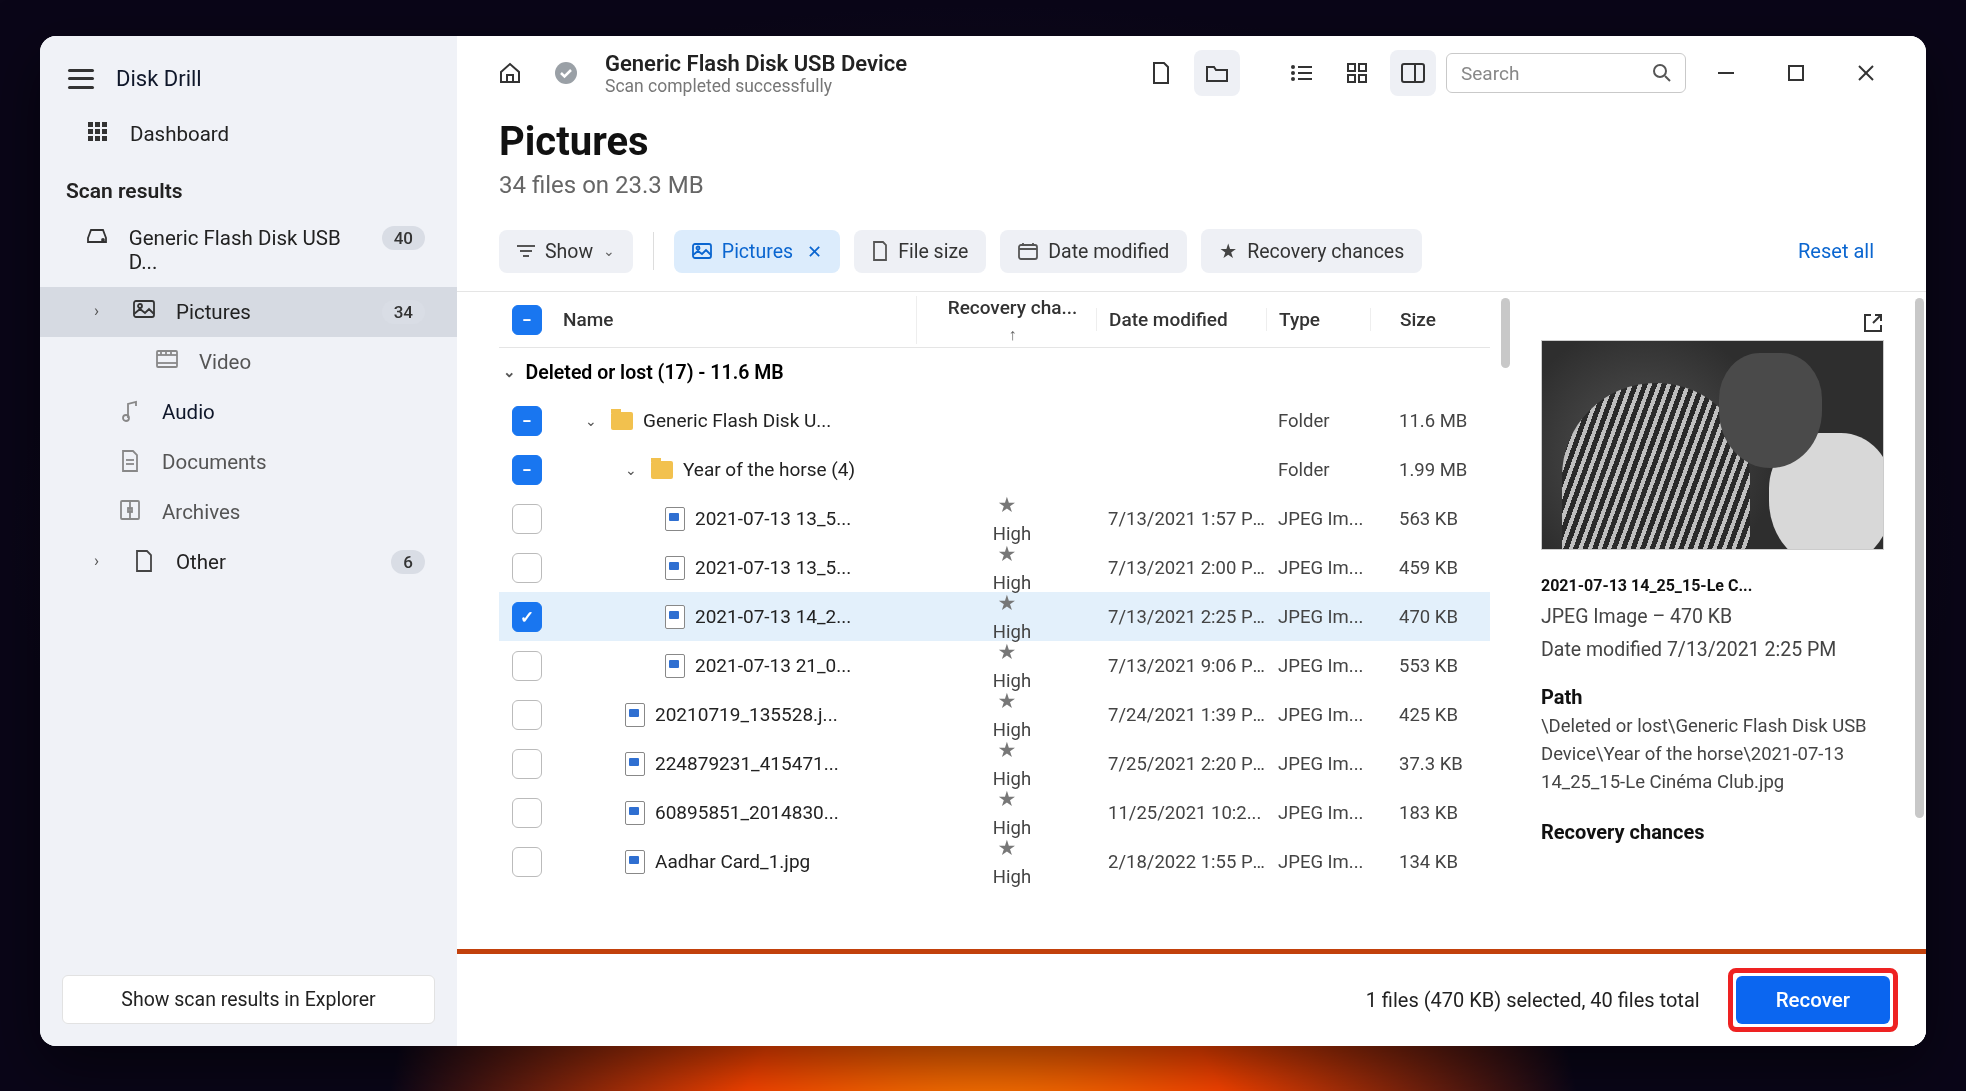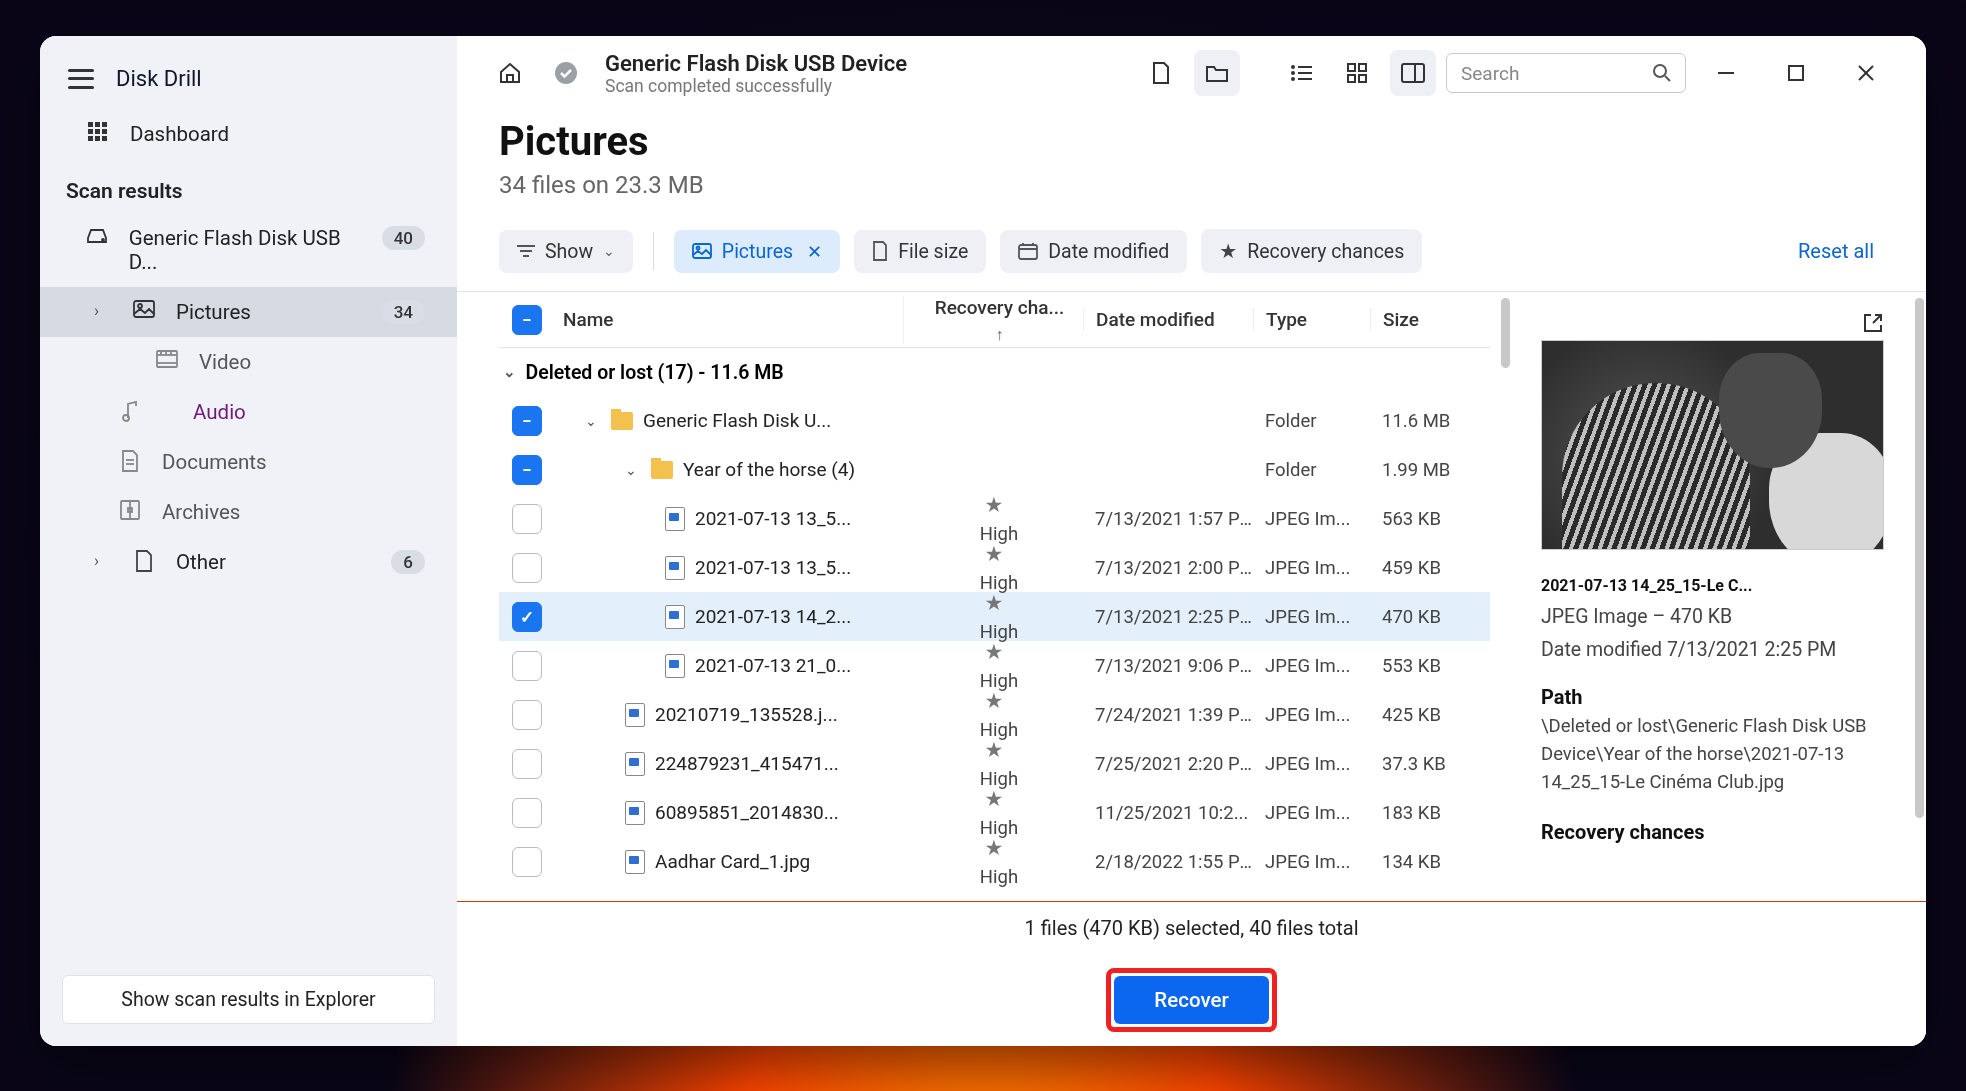--- a/index.html
+++ b/index.html
@@ -48,21 +48,21 @@
   .reset { margin-left:auto; color:#0b66d0; font-size:20px; padding-right:10px; }
 
   .content-row { flex:1; display:flex; border-top:1px solid #e5e5e5; min-height:0; }
   .table-wrap { flex:1; display:flex; flex-direction:column; min-width:0; padding-left: 42px; padding-right: 8px; }
   .thead { display:flex; align-items:center; border-bottom:1px solid #e5e5e5; font-size:19px; color:#333; height:56px; font-weight:500; }
   .col-chk{ width:56px; display:flex; justify-content:center; }
   .col-name{ flex:1.6; padding-left: 8px; }
   .col-rec{ width: 180px; border-left:1px solid #eee; padding-left:12px; display:flex; align-items:center; gap:6px; white-space:nowrap; overflow:hidden;flex-direction:column; }
   .col-date{ width: 170px; border-left:1px solid #eee; padding-left:12px; }
   .col-type{ width: 104px; border-left:1px solid #eee; padding-left:12px; }
-  .col-size{ width: 120px; border-left:1px solid #eee; padding-left:12px;margin-left:13px; }
+  .col-size{ width: 120px; border-left:1px solid #eee; padding-left:29px; }
 
   .tbody { flex:1; overflow:hidden; }
   .trow { display:flex; align-items:center; height:49px; font-size:19px; color:#222; }
   .trow.selected { background:#e3f0fb; }
   .trow .col-rec, .trow .col-date, .trow .col-type, .trow .col-size { border-left:none; color:#444; font-size:18.5px; white-space:nowrap; overflow:hidden; text-overflow:ellipsis; }
   .trow .col-name { display:flex; align-items:center; gap:10px; white-space:nowrap; overflow:hidden; }
   .group-hdr { font-weight:600; padding-left: 4px; display:flex; align-items:center; gap:10px; height:48px; font-size:19.5px;}
   .cbox { width:30px; height:30px; border:1.5px solid #bbb; border-radius:6px; display:flex; align-items:center; justify-content:center; color:#fff; font-weight:bold; font-size:17px; }
   .cbox.partial { background:#1976f0; border-color:#1976f0; }
   .cbox.checked { background:#1976f0; border-color:#1976f0; }
@@ -82,21 +82,21 @@
   .preview { width: 400px; border-left:1px solid transparent; padding: 20px 28px 0; display:flex; flex-direction:column; }
   .preview .open { align-self:flex-end; font-size:20px; color:#333; margin-bottom:6px; }
   .pimg { width: 100%; height: 210px; background:#3a3a3a; background-image: radial-gradient(circle at 30% 55%, #555 0%, #2e2e2e 50%), linear-gradient(100deg, #505050 0%, #1f1f1f 100%); border:1px solid #ccc; position:relative; overflow:hidden; }
   .pimg::before { content:""; position:absolute; left:6%; bottom:-10%; width:55%; height:90%; background: repeating-linear-gradient(110deg, #bfbfbf 0 4px, #2a2a2a 4px 9px); border-radius:50% 50% 0 0; }
   .pimg::after { content:""; position:absolute; right:18%; top:6%; width:30%; height:55%; background:#4a4a4a; border-radius: 40% 40% 50% 50%; box-shadow: 60px 90px 0 10px #d8d8d8; }
   .ptitle { font-size:16px; font-weight:700; margin-top:26px; color:#111; white-space:nowrap; overflow:hidden; text-overflow:ellipsis; }
   .pline { font-size:19.5px; color:#444; margin-top:10px; }
   .plabel { font-size:20px; font-weight:700; margin-top:24px; color:#111; }
   .ppath { font-size:18.5px; color:#444; line-height:1.5; margin-top:4px; }
 
-  .footer { border-top:1px solid #c2410c; display:flex; align-items:center; justify-content:flex-end; padding: 14px 28px 14px; gap: 28px; background:#fff;flex-direction:column; }
+  .footer { border-top:5px solid #c2410c; display:flex; align-items:center; justify-content:flex-end; padding: 14px 28px 14px; gap: 28px; background:#fff; }
   .ftxt { font-size:20px; color:#222; }
   .recover-wrap { border: 5px solid #e22; border-radius: 8px; padding:3px; }
   .recover { background:#0b66f0; color:#fff; border:none; border-radius:6px; padding: 12px 40px; font-size:20.5px; font-weight:500; }
 
   .arrow-up { font-size:16px; color:#666; }
   svg { display:block; }
 </style>
 </head>
 <body>
 
@@ -163,21 +163,21 @@
       </span>
       <span style="color:#555;">Video</span>
     </div>
     <div class="sb-item sb-deep" style="padding-left:76px;">
       <span class="ic">
         <svg width="18" height="22" viewBox="0 0 18 22" fill="none" stroke="#888" stroke-width="1.8">
             <path d="M7 18 V4 L15 2 V6"></path>
             <circle cx="5" cy="18" r="3"></circle>
           </svg>
       </span>
-      <span style="color:#701a75;margin-left:31px;">Audio</span>
+      <span style="color:#0f172a;">Audio</span>
     </div>
     <div class="sb-item sb-deep" style="padding-left:76px;">
       <span class="ic">
         <svg width="18" height="22" viewBox="0 0 18 22" fill="none" stroke="#888" stroke-width="1.8">
             <path d="M2 1 H12 L16 5 V21 H2 Z"></path>
             <line x1="5" y1="10" x2="13" y2="10"></line>
             <line x1="5" y1="14" x2="13" y2="14"></line>
           </svg>
       </span>
       <span style="color:#555;">Documents</span>

